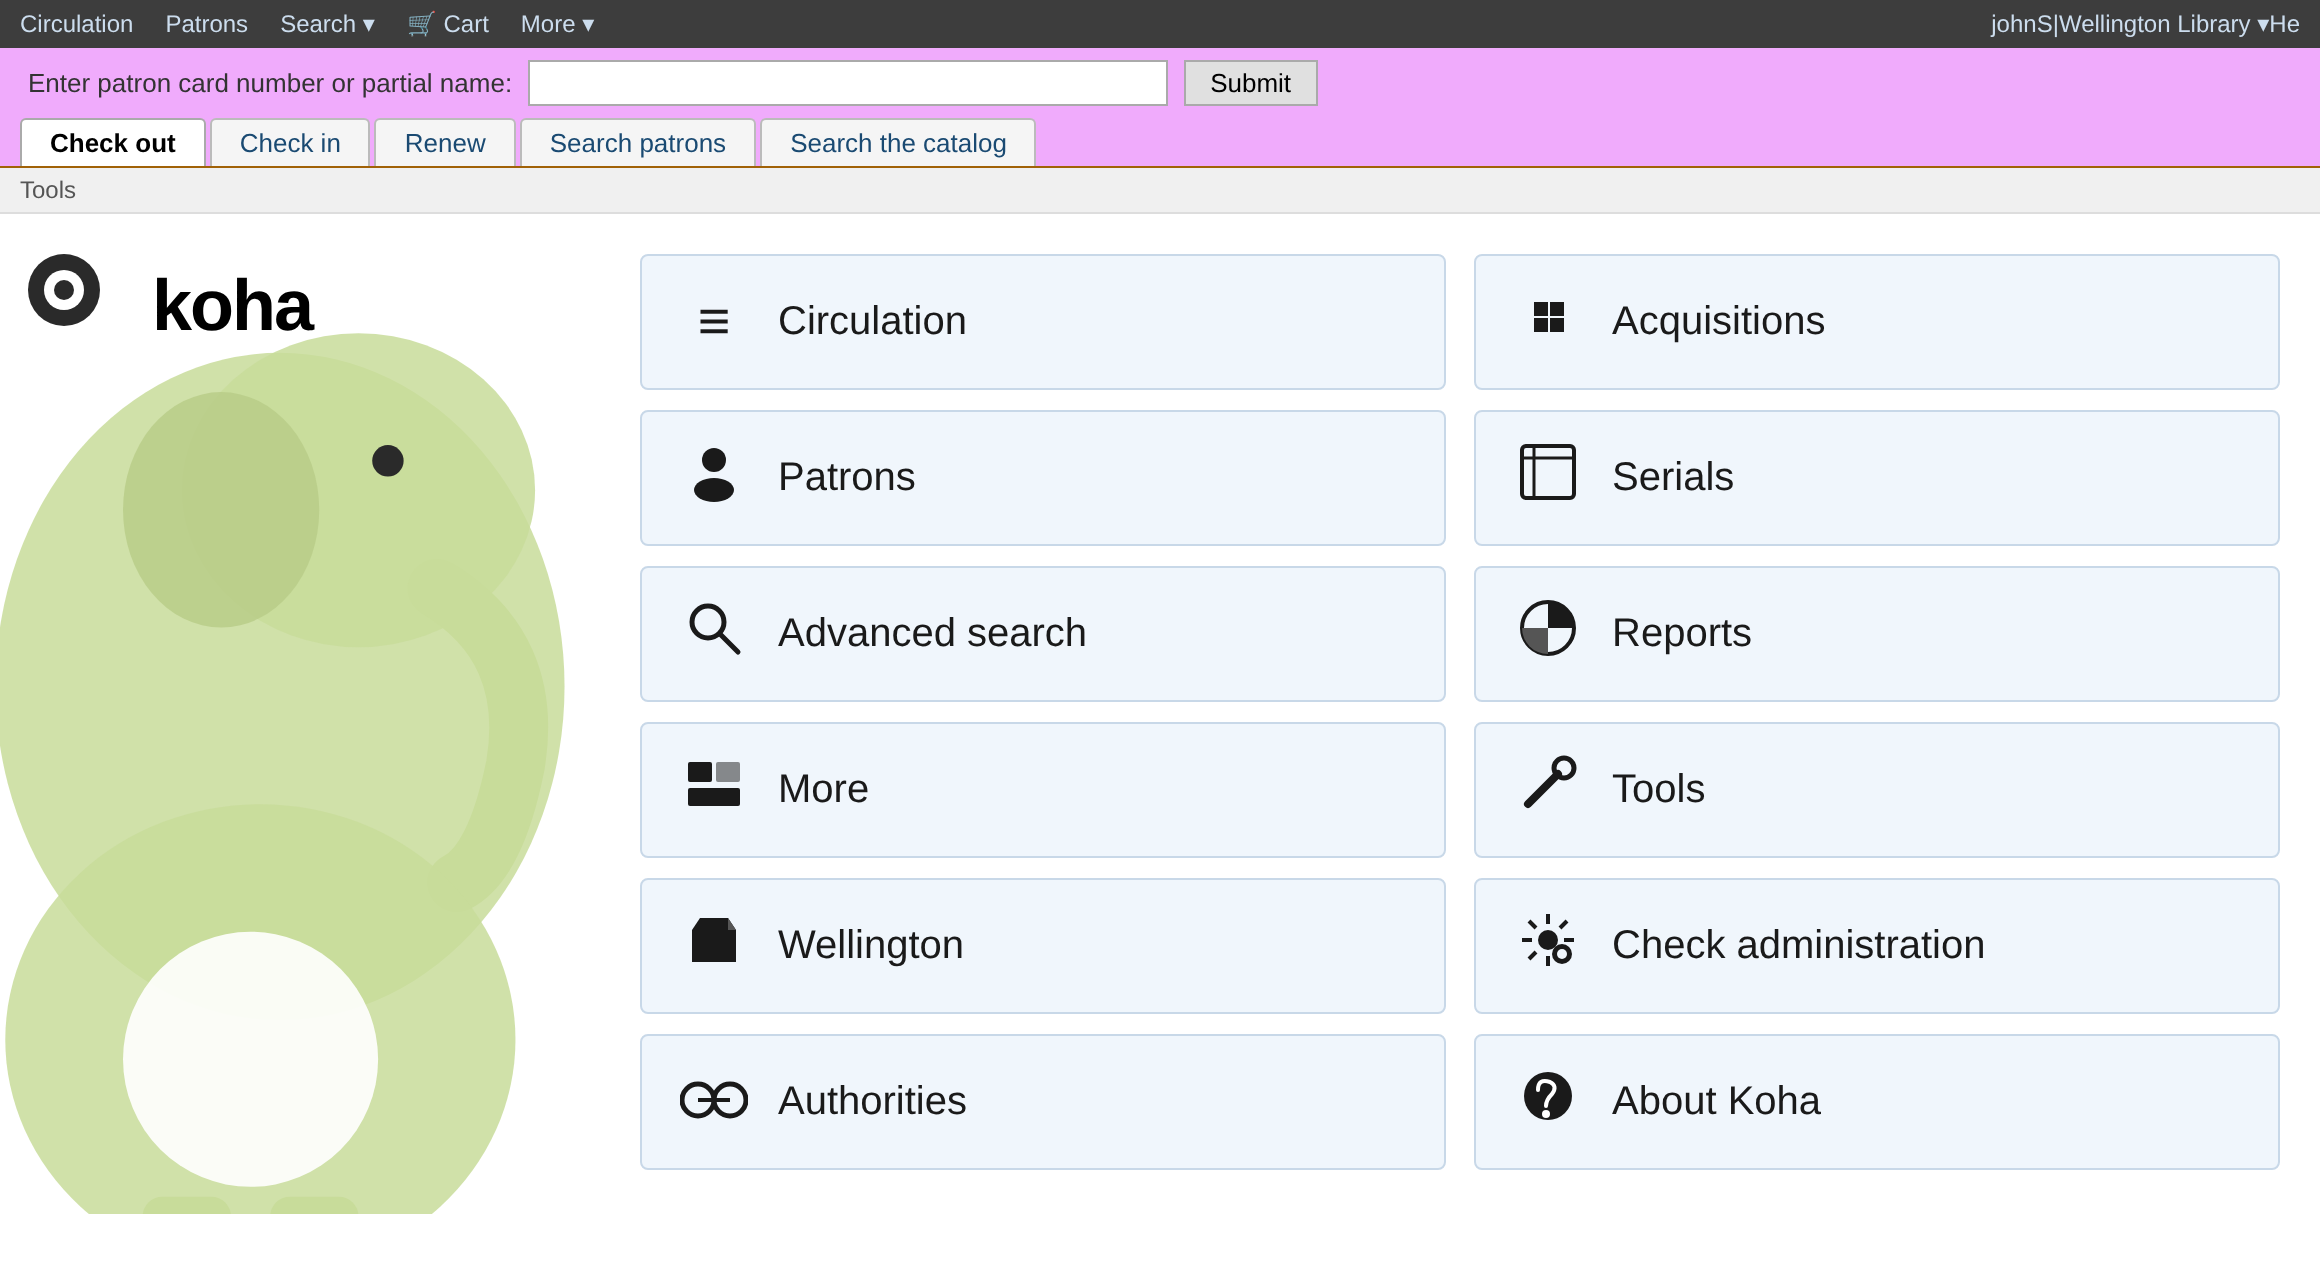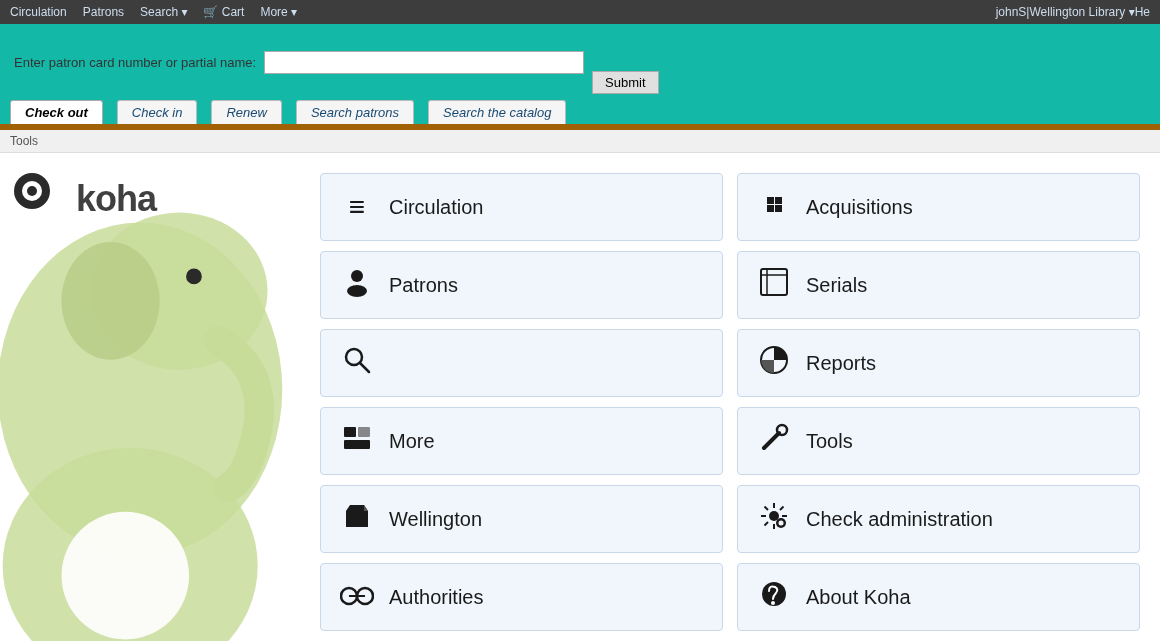--- a/index.html
+++ b/index.html
@@ -15,22 +15,22 @@
       padding: 0 10px;
       height: 24px;
       font-size: 12px;
     }
     #top-nav-left { display: flex; gap: 16px; align-items: center; }
     #top-nav-right { display: flex; gap: 0; align-items: center; }
     #top-nav a, #top-nav span { color: #cde; text-decoration: none; cursor: pointer; }
 
     
     #sub-nav {
-      background: #14b8a6;
-      border-bottom: 6px solid #a16207;
+      background: #f0abfc;
+      border-bottom: 1px solid #a16207;
       padding: 6px 10px 0 10px;
     }
     #patron-input-area {
       display: flex;
       align-items: center;
       gap: 8px;
       margin-bottom: 6px;
       padding-left: 4px;
     }
     #patron-label { font-size: 13px; color: #333; }
@@ -40,26 +40,24 @@
       padding: 3px 6px;
       font-size: 13px;
       background: #fff;
     }
     #submit-btn {
       background: #e0e0e0;
       border: 1px solid #aaa;
       padding: 3px 12px;
       font-size: 13px;
       cursor: pointer;
-      margin-top: 41px;
     }
     #checkout-tabs {
       display: flex;
-      gap: 12px;
-      font-style: italic;
+      gap: 0;
     }
     .checkout-tab {
       padding: 4px 14px;
       font-size: 13px;
       cursor: pointer;
       border: 1px solid #bbb;
       border-bottom: none;
       background: #f5f5f5;
       color: #1a4a72;
       text-decoration: none;
@@ -105,21 +103,21 @@
       align-items: center;
       gap: 6px;
     }
     .koha-logo-img {
       width: 60px;
       height: 60px;
     }
     .koha-logo-text {
       font-size: 36px;
       font-weight: bold;
-      color: #404040;
+      color: #000000;
       letter-spacing: -1px;
     }
     
     .elephant-bg {
       position: absolute;
       top: 40px;
       left: -20px;
       width: 320px;
       height: 520px;
     }
@@ -252,20 +250,21 @@
         <span class="grid-item-label">Patrons</span>
       </a>
 
       <a class="grid-item">
         <span class="grid-item-icon">
           <svg width="30" height="30" viewBox="0 0 30 30">
               <circle cx="12" cy="12" r="8" fill="none" stroke="#1a1a1a" stroke-width="2.5"></circle>
               <line x1="18" y1="18" x2="27" y2="27" stroke="#1a1a1a" stroke-width="2.5" stroke-linecap="round"></line>
             </svg>
         </span>
+        <span class="grid-item-label">Advanced search</span>
       </a>
 
       <a class="grid-item">
         <span class="grid-item-icon">
           <svg width="30" height="30" viewBox="0 0 30 30">
               <rect x="2" y="4" width="12" height="10" fill="#1a1a1a" rx="1"></rect>
               <rect x="16" y="4" width="12" height="10" fill="#1a1a1a" rx="1" opacity="0.5"></rect>
               <rect x="2" y="17" width="26" height="9" fill="#1a1a1a" rx="1"></rect>
             </svg>
         </span>

